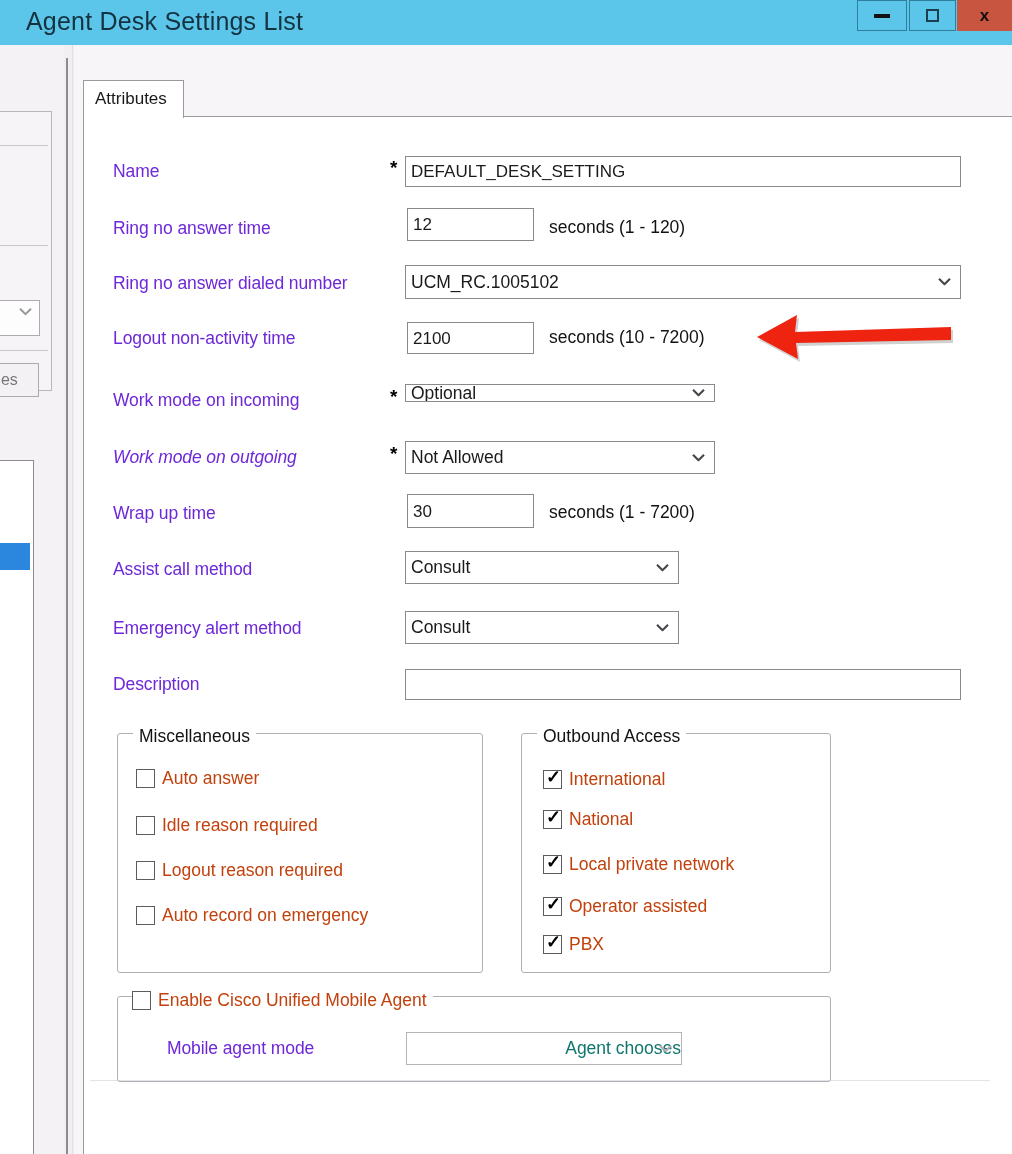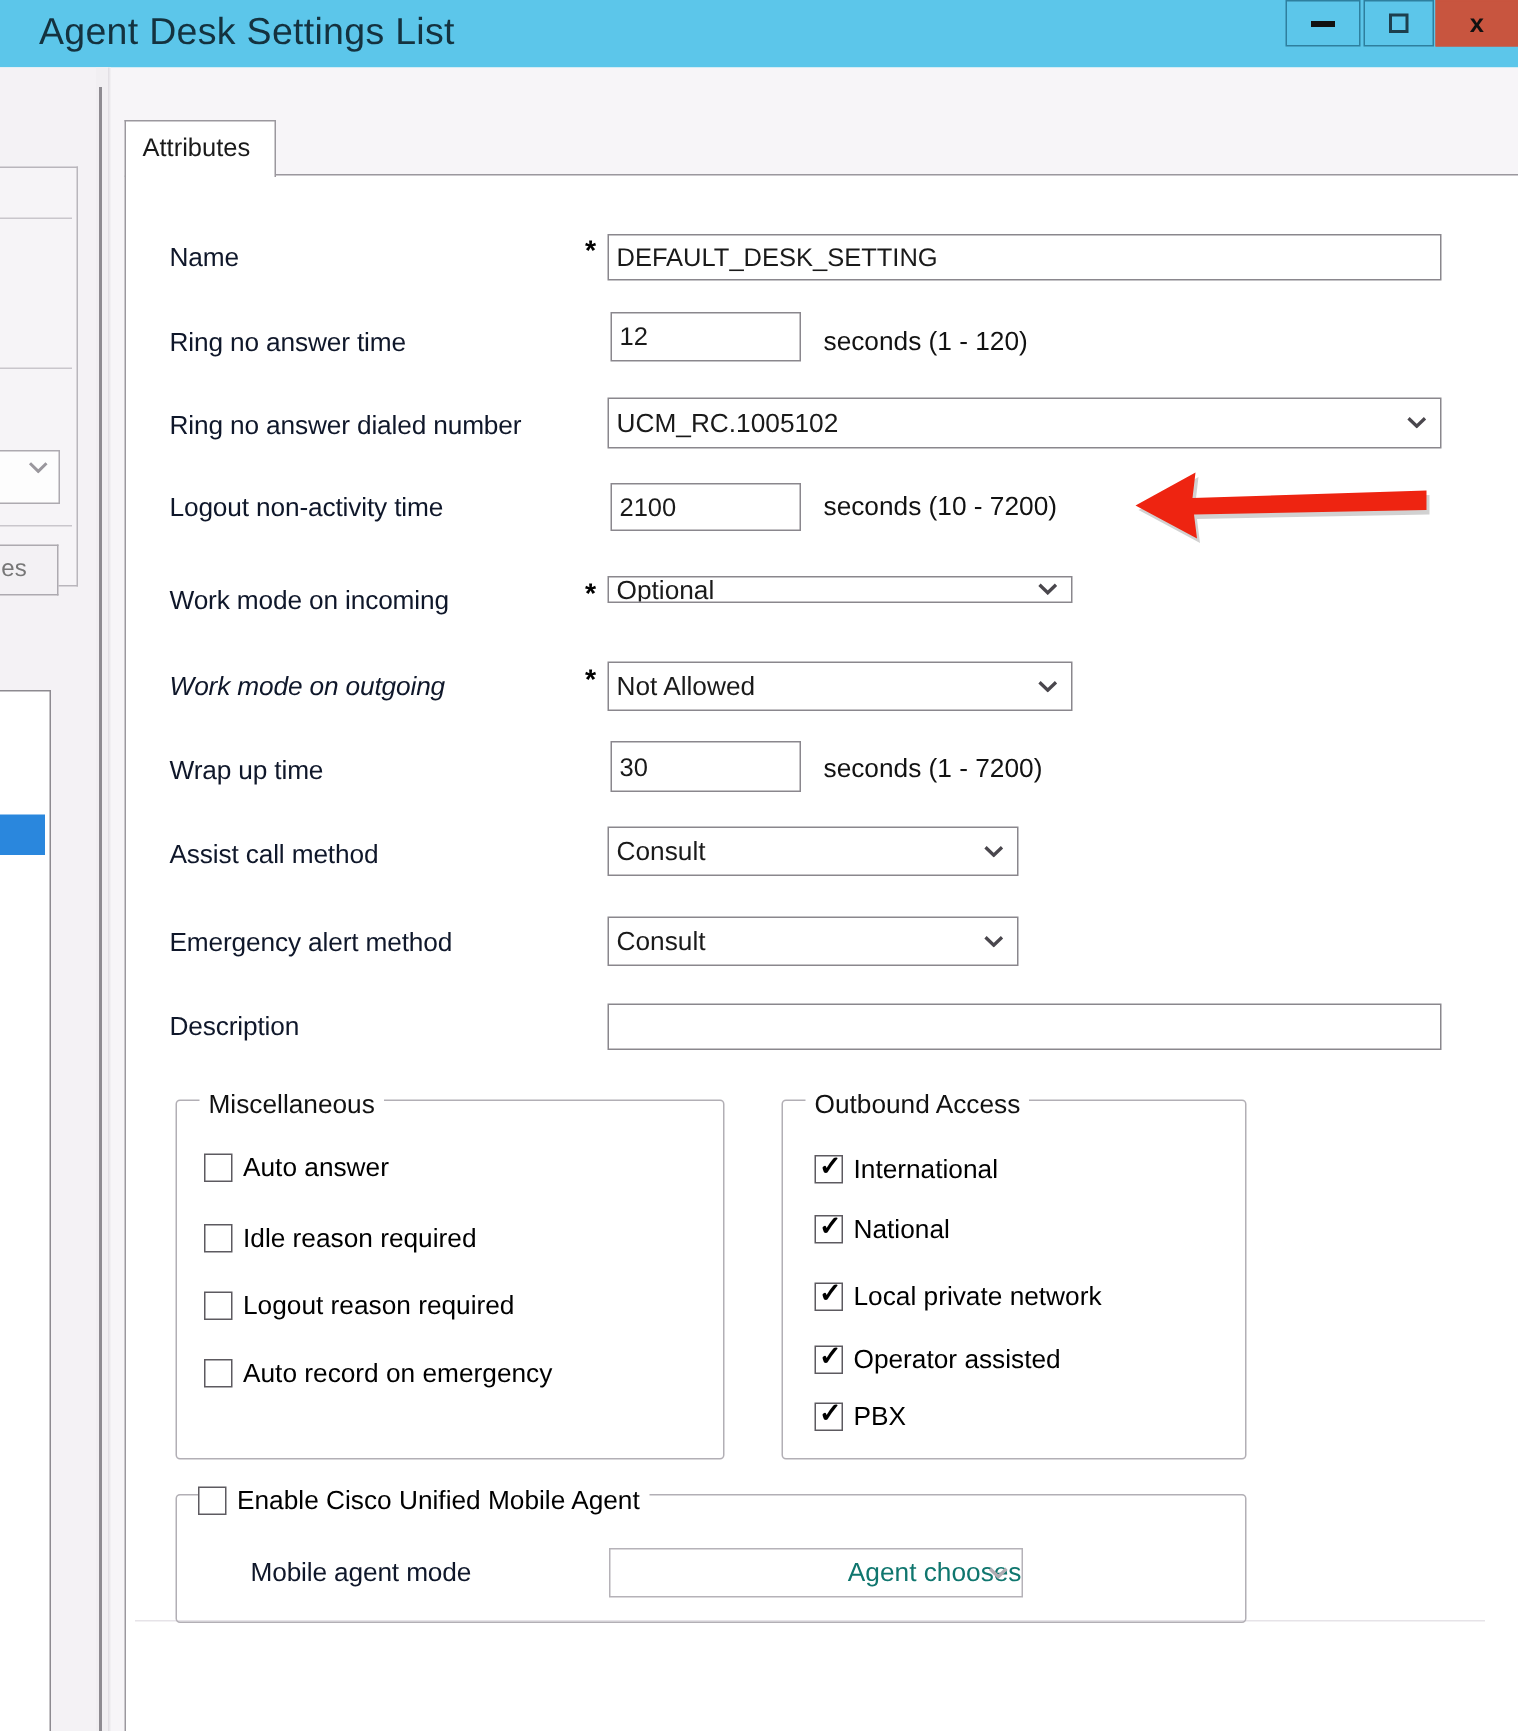--- a/index.html
+++ b/index.html
@@ -92,21 +92,21 @@
   #content-panel {
     position: absolute; left: 83px; top: 117px; width: 929px; height: 1037px;
     background: #ffffff; border-left: 1px solid #9b989e;
   }
   #panel-bottom-shadow {
     position:absolute; left:90px; top:1080px; width:900px; height:1px; background:#e6e3e8;
   }
 
   
   .flabel {
-    position: absolute; font-size: 17.5px; color: #0f172a;
+    position: absolute; font-size: 17.5px; color: #6d28d9;
     white-space: nowrap; letter-spacing: -0.1px;
   }
   .req-star {
     position: absolute; font-size: 19px; color: #000; font-weight: bold;
     line-height: 1;
   }
   .tbox {
     position: absolute; background: #ffffff;
     border: 1px solid #8a878d;
     font-size: 17px; color: #1a1a1a;
@@ -145,21 +145,21 @@
   
   .chk-row { position: absolute; display: flex; align-items: center; white-space: nowrap; }
   .chk-box {
     width: 19px; height: 19px; border: 1px solid #5d5a60; background: #fff;
     position: relative; flex: 0 0 auto;
   }
   .chk-box .tick {
     position: absolute; left: 2px; top: -3px;
     font-size: 18px; color: #000; font-weight: bold; line-height: 19px;
   }
-  .chk-label { font-size: 17.5px; color: #000000; margin-left: 7px; }
+  .chk-label { font-size: 17.5px; color: #c2410c; margin-left: 7px; }
 
   
   #red-arrow {
     position: absolute; left: 755px; top: 310px; width: 200px; height: 55px;
     pointer-events: none;
   }
 </style>
 </head>
 <body>
 

